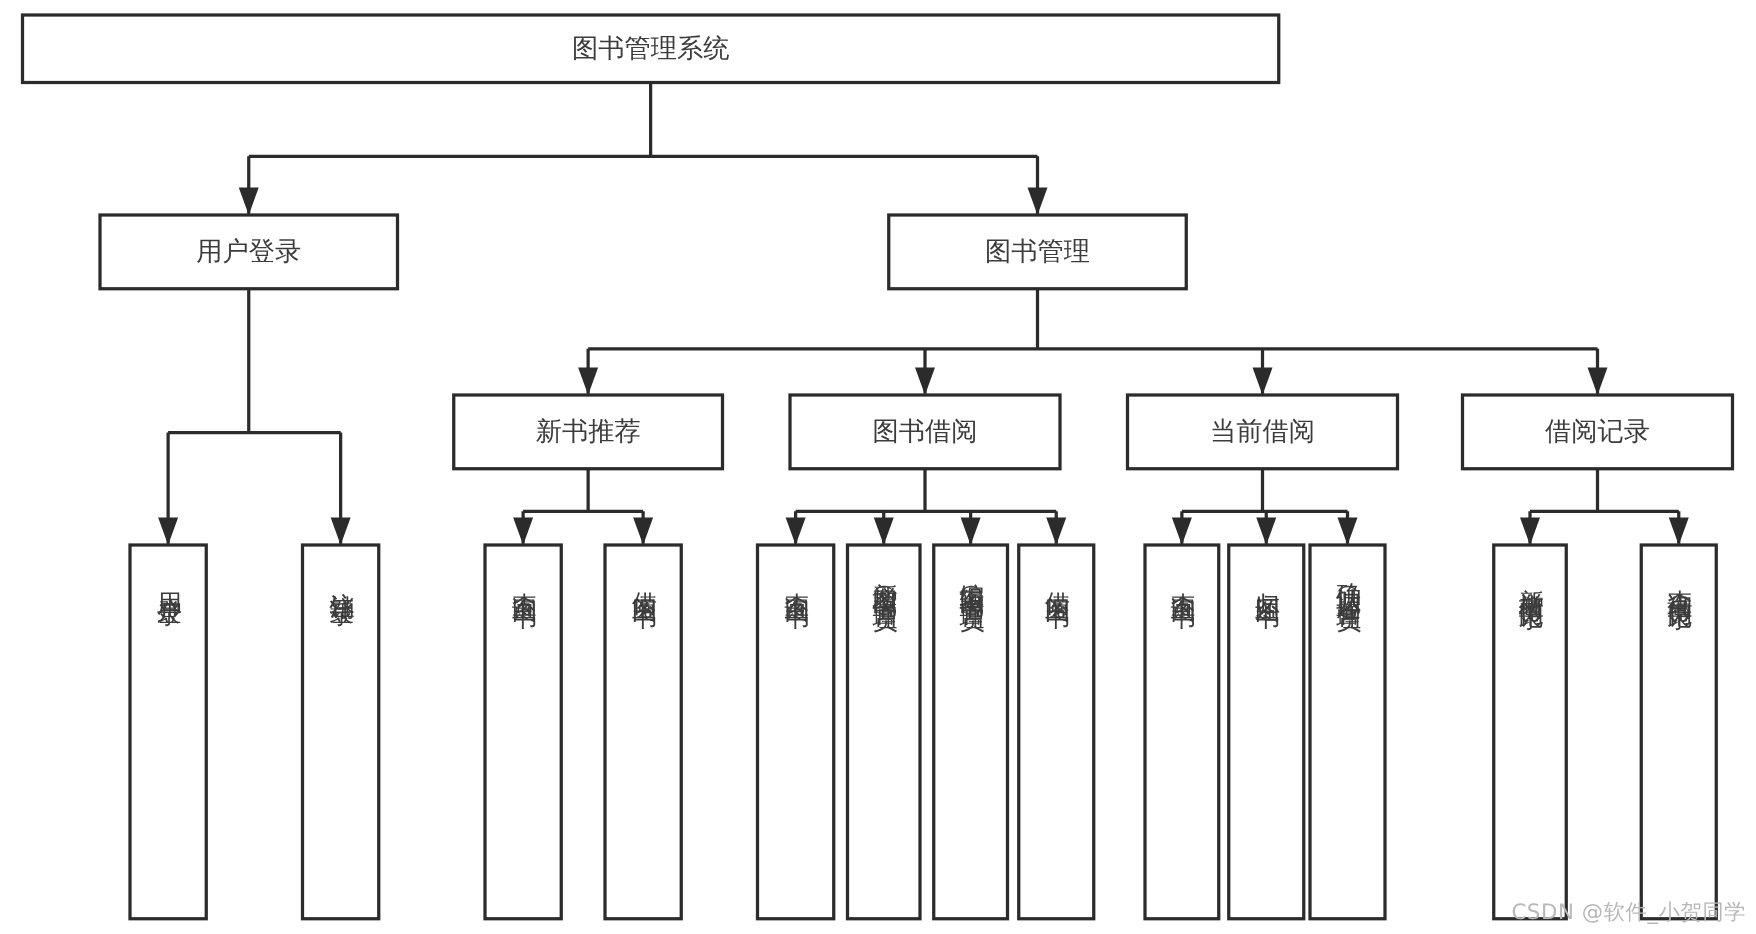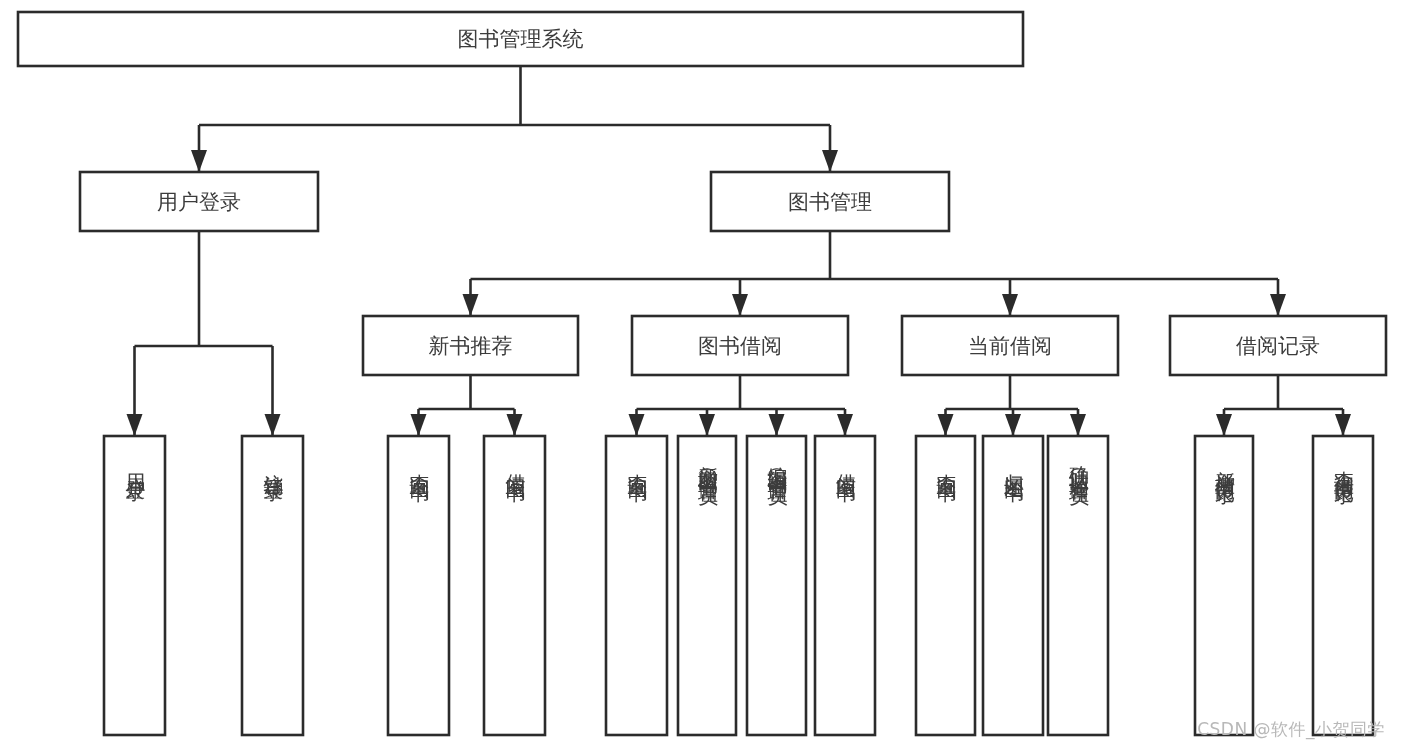--- a/index.html
+++ b/index.html
@@ -48,21 +48,21 @@
     stroke-width: 2.6;
     fill: none;
     stroke-linecap: butt;
   }
   .arrow-head {
     fill: #2b2b2b;
     stroke: none;
   }
   .watermark {
     position: absolute;
-    right: 20px;
+    right: 8px;
     bottom: 6px;
     font-family: "DejaVu Sans", "Liberation Sans", sans-serif;
     font-size: 17px;
     color: #b8b8b8;
     letter-spacing: 0.5px;
     white-space: nowrap;
     pointer-events: none;
   }
 </style>
 </head>

